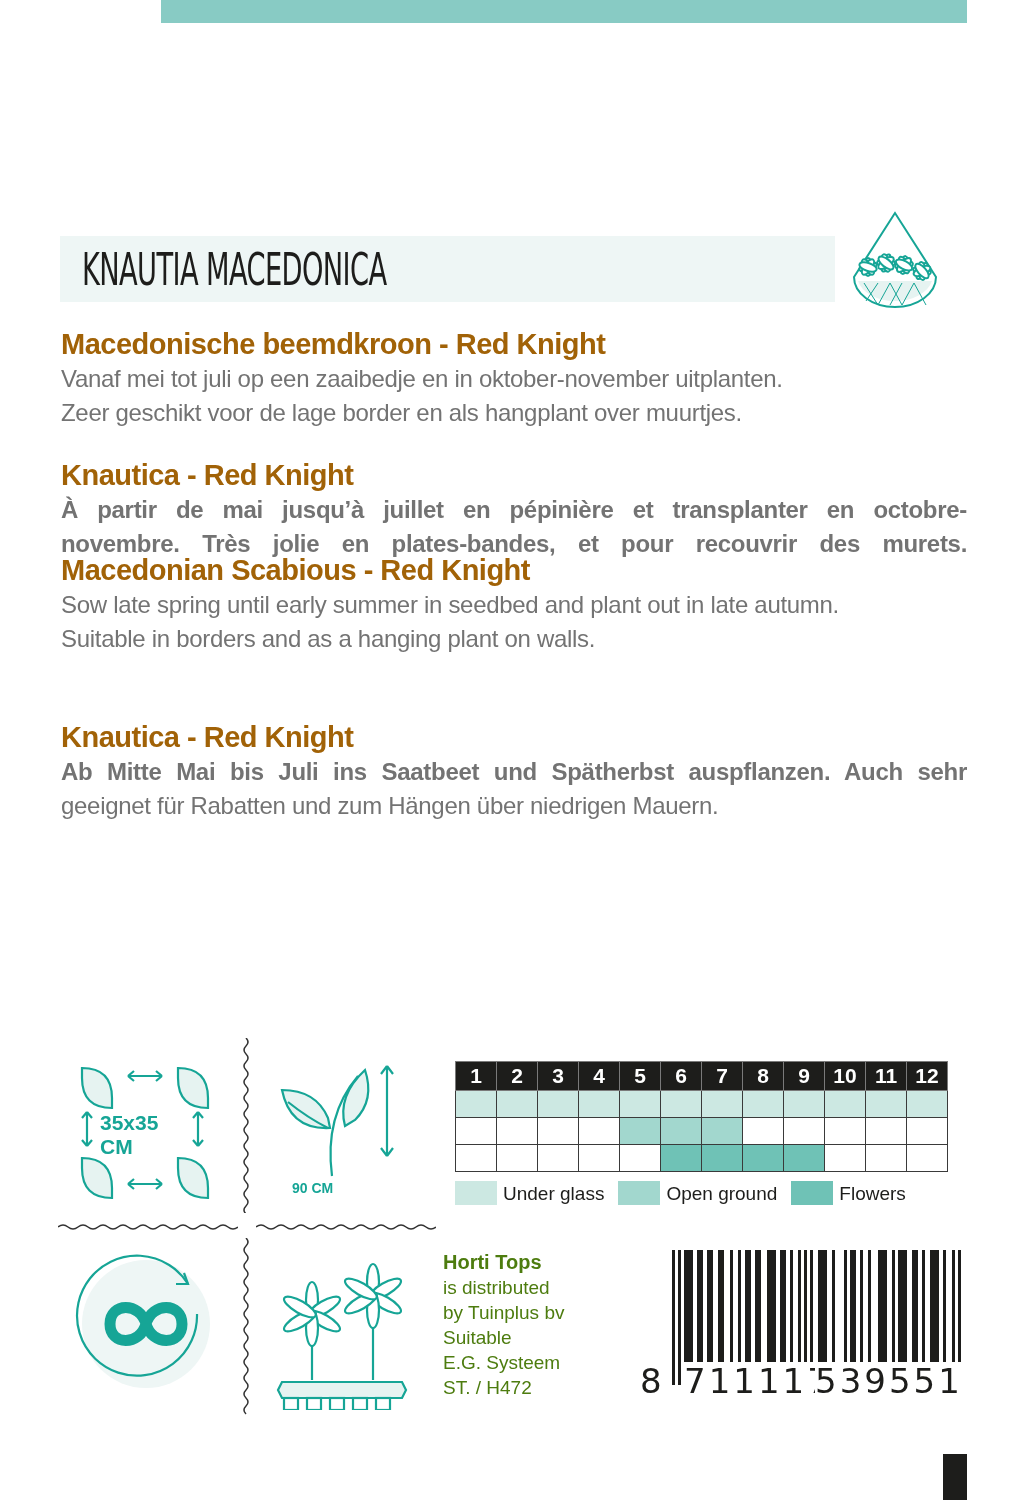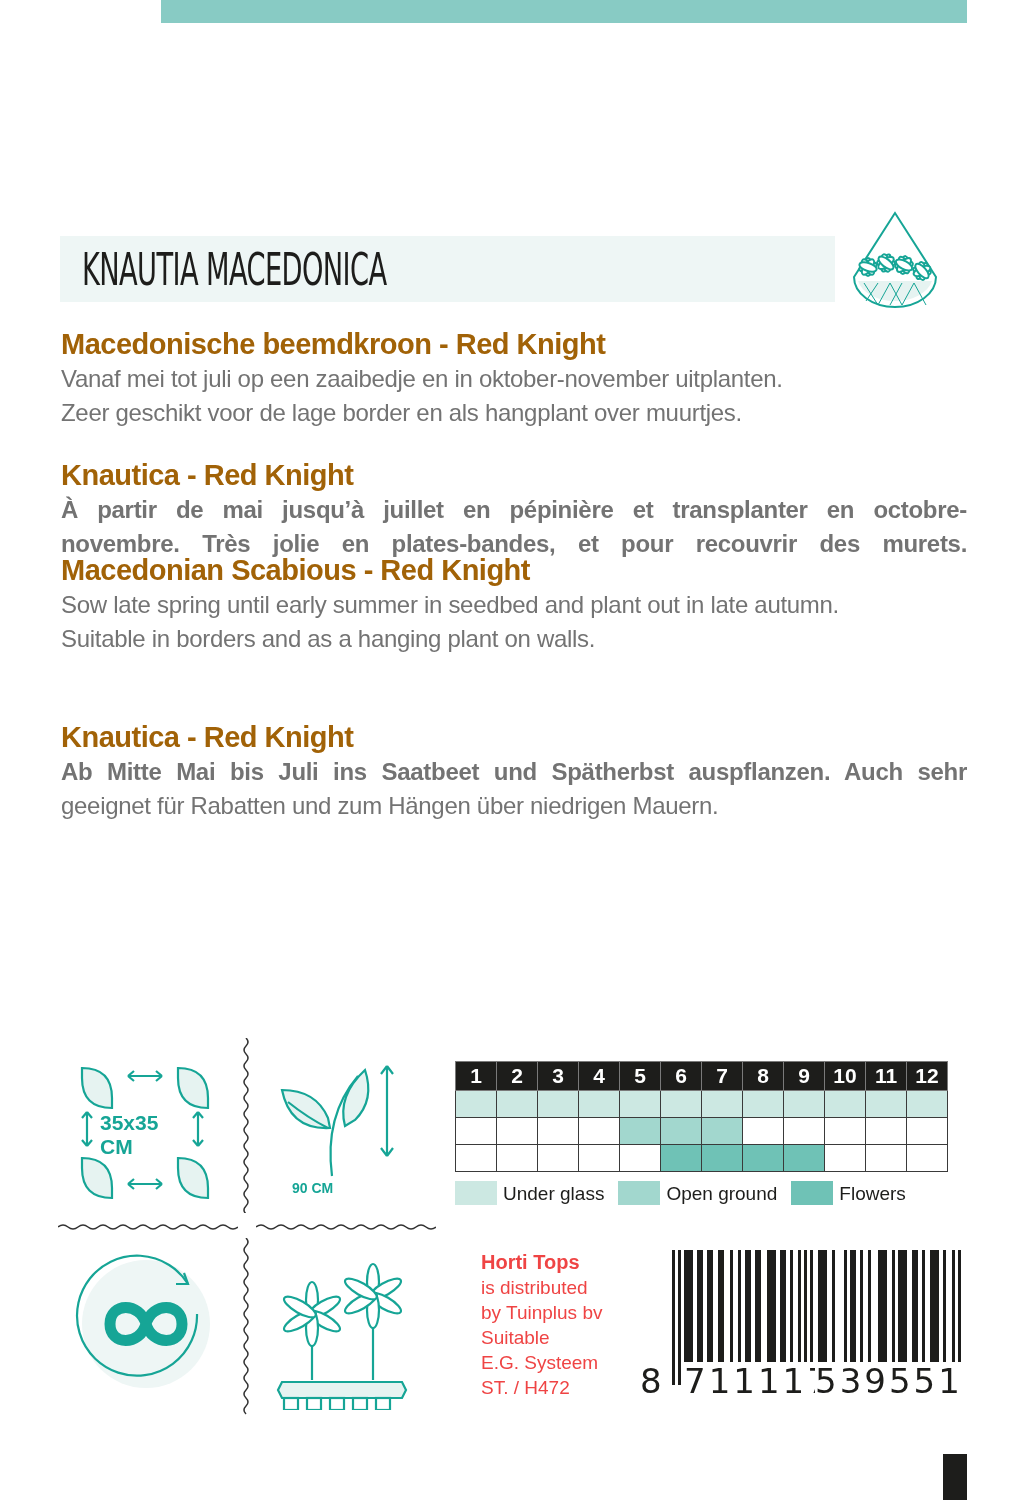--- a/index.html
+++ b/index.html
@@ -25,21 +25,21 @@
   .cal th { background: #1d1d1b; color: #ffffff; height: 28px; font-size: 21px; font-weight: bold; border-color: #7a7a7a; }
   .cal td { height: 26px; background: #ffffff; }
   .c-glass { background: #cce8e2 !important; }
   .c-open { background: #a2d7ce !important; }
   .c-flower { background: #6fc2b6 !important; }
 
   .legend { position: absolute; left: 455px; top: 1181px; display: flex; align-items: flex-end; }
   .legend .sw { width: 42px; height: 24px; display: inline-block; }
   .legend .lbl { font-size: 19px; margin-left: 6px; margin-right: 14px; color: #1d1d1b; }
 
-  .dist { position: absolute; left: 481px; top: 1250px; font-size: 19px; line-height: 25px; color: #ef4444; }
+  .dist { position: absolute; left: 443px; top: 1250px; font-size: 19px; line-height: 25px; color: #4d7c0f; }
   .dist .brand { font-weight: bold; font-size: 20px; }
 
   .barcode { position: absolute; left: 660px; top: 1250px; width: 306px; height: 135px; }
   .bc-digits { position: absolute; top: 1362px; font-family: "DejaVu Sans", sans-serif; font-size: 34px; color: #1d1d1b; background: #fff; line-height: 38px; }
   .corner-mark { position: absolute; left: 943px; top: 1454px; width: 24px; height: 46px; background: #1d1d1b; }
 </style>
 </head>
 <body>
 
 <div class="top-bar"></div>

